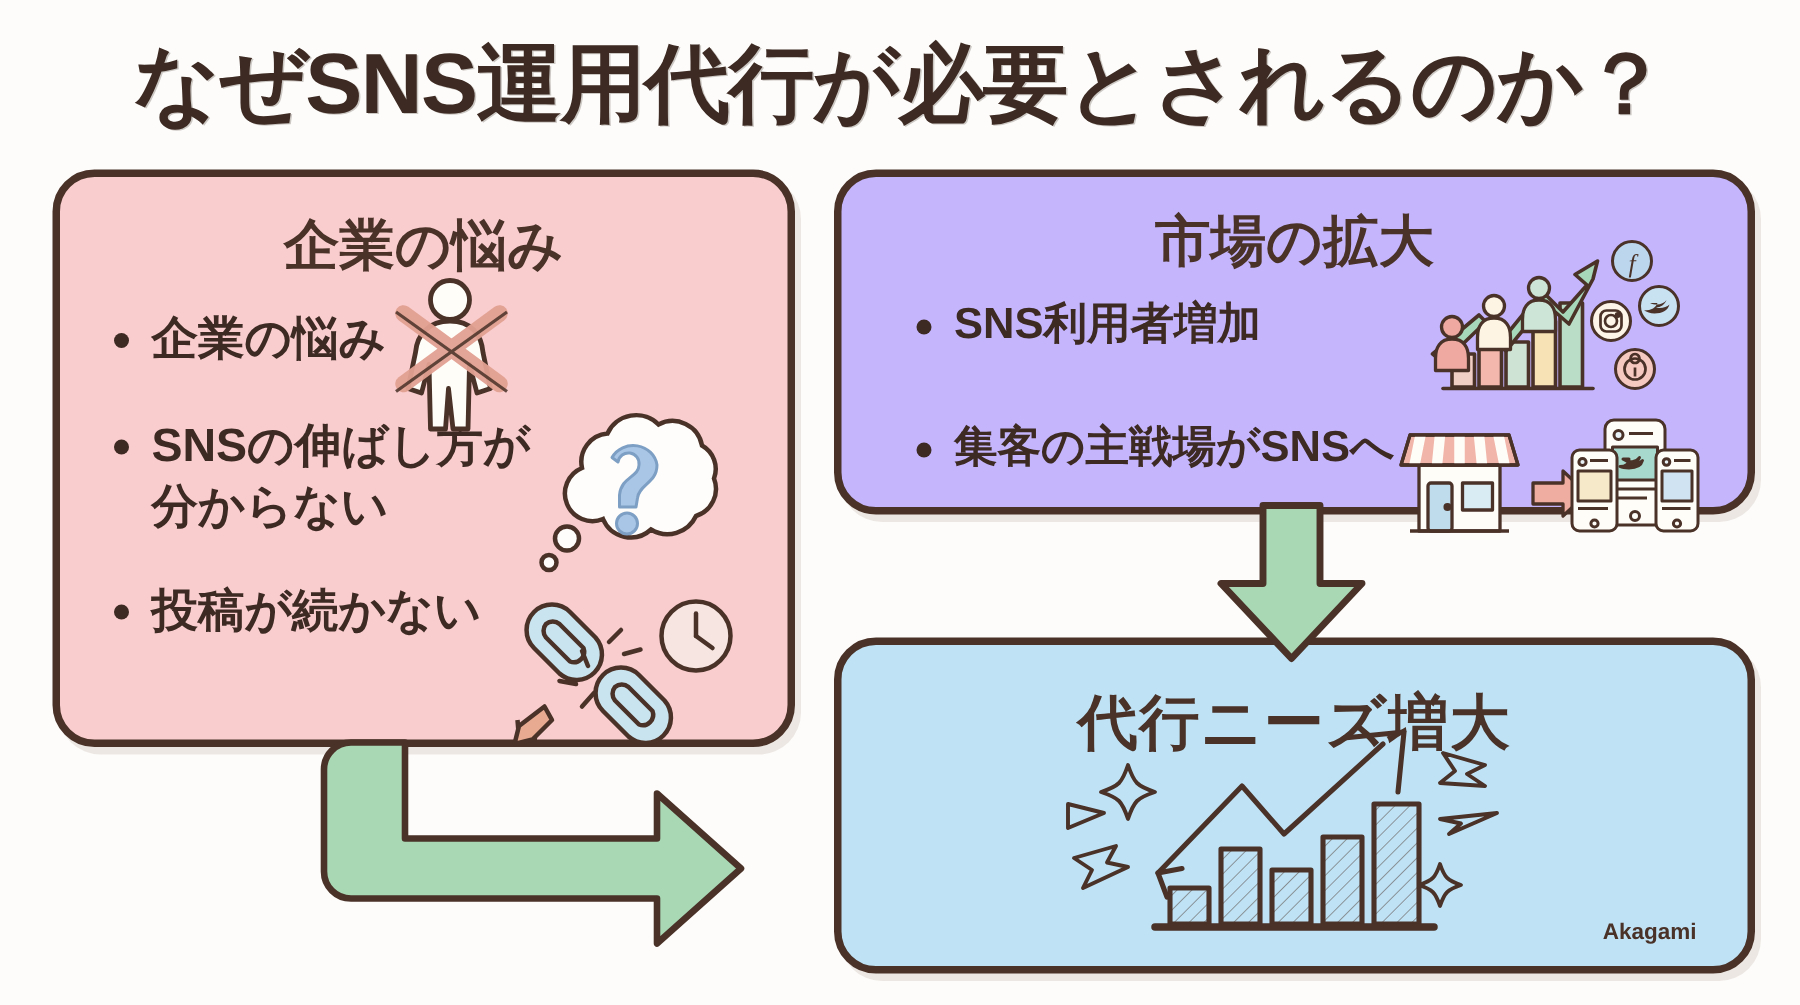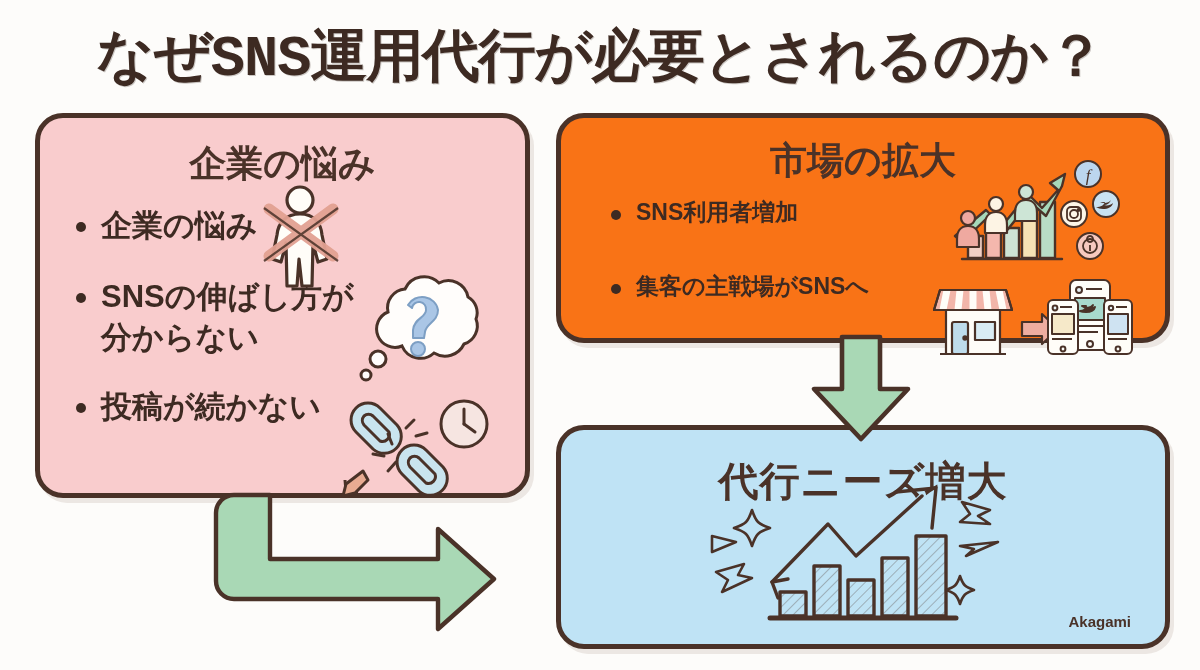--- a/index.html
+++ b/index.html
@@ -26,33 +26,32 @@
     left: 0;
     top: 18px;
     width: 1200px;
     text-align: center;
     font-size: 57px;
     font-weight: bold;
     color: #3d2a22;
     letter-spacing: -1px;
     white-space: nowrap;
     text-shadow: 1px 1px 0 rgba(61,42,34,0.25);
-    font-family: Liberation Mono, monospace;
   }
 
   
   .card {
     position: absolute;
     border: 5px solid #4a3228;
     border-radius: 28px;
     box-sizing: border-box;
     box-shadow: 4px 5px 0 rgba(120,90,80,0.13);
   }
   .card-pink   { left: 35px;  top: 113px; width: 495px; height: 385px; background: #f9cccd; }
-  .card-yellow { left: 556px; top: 113px; width: 614px; height: 230px; background: #f97316; }
+  .card-yellow { left: 556px; top: 113px; width: 614px; height: 230px; background: #c4b5fd; }
   .card-blue   { left: 556px; top: 425px; width: 614px; height: 224px; background: #bfe3f5; }
 
   .card-title {
     position: absolute;
     width: 100%;
     text-align: center;
     font-size: 37px;
     font-weight: bold;
     color: #4a3228;
     white-space: nowrap;
@@ -90,21 +89,21 @@
     font-size: 31px;
     line-height: 1.32;
     width: 330px;
   }
   .pink-bullets li + li { margin-top: 30px; }
   .pink-bullets li:nth-child(3) { margin-top: 28px; }
 
   .yellow-bullets {
     left: 48px;
     top: 80px;
-    font-size: 23px;
+    font-size: 29px;
     line-height: 1.3;
     width: 430px;
   }
   .yellow-bullets li + li { margin-top: 44px; }
 
   .signature {
     position: absolute;
     right: 34px;
     bottom: 14px;
     font-size: 15px;

